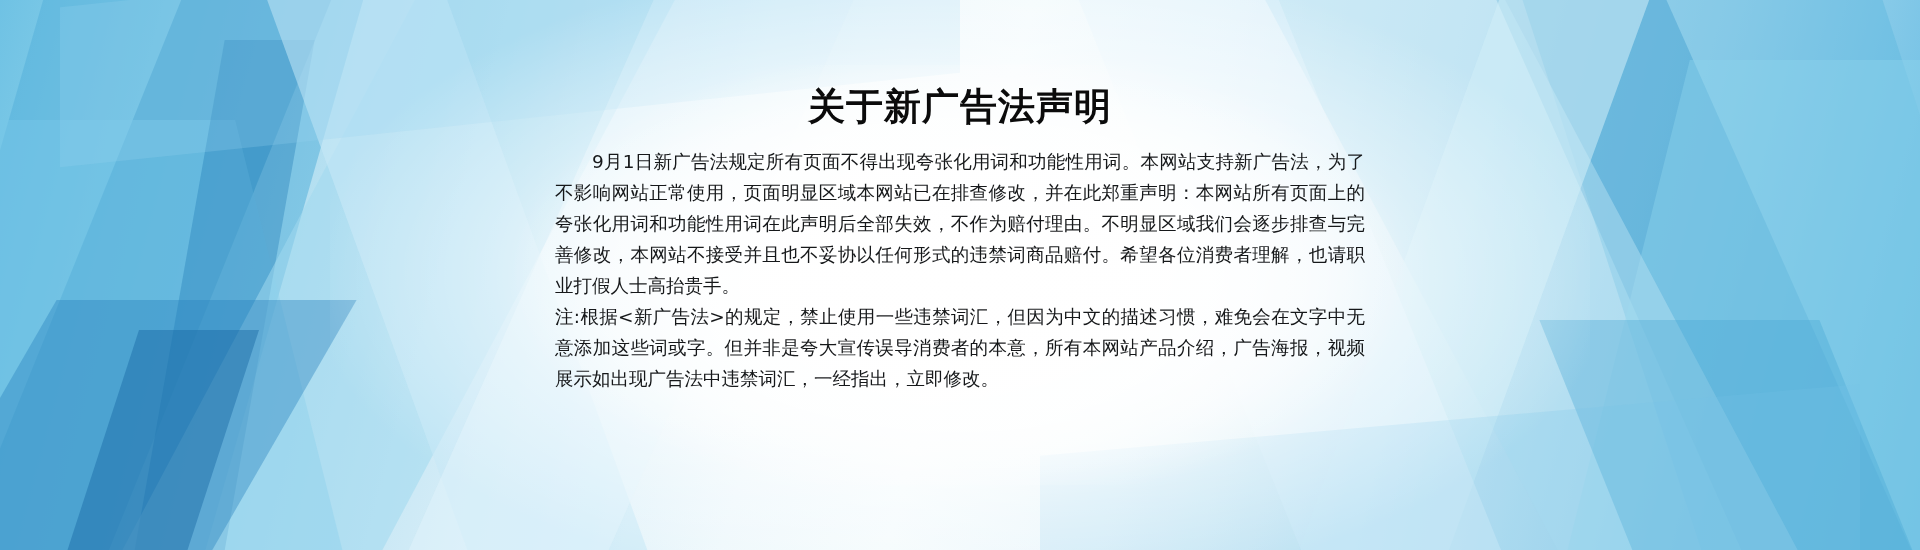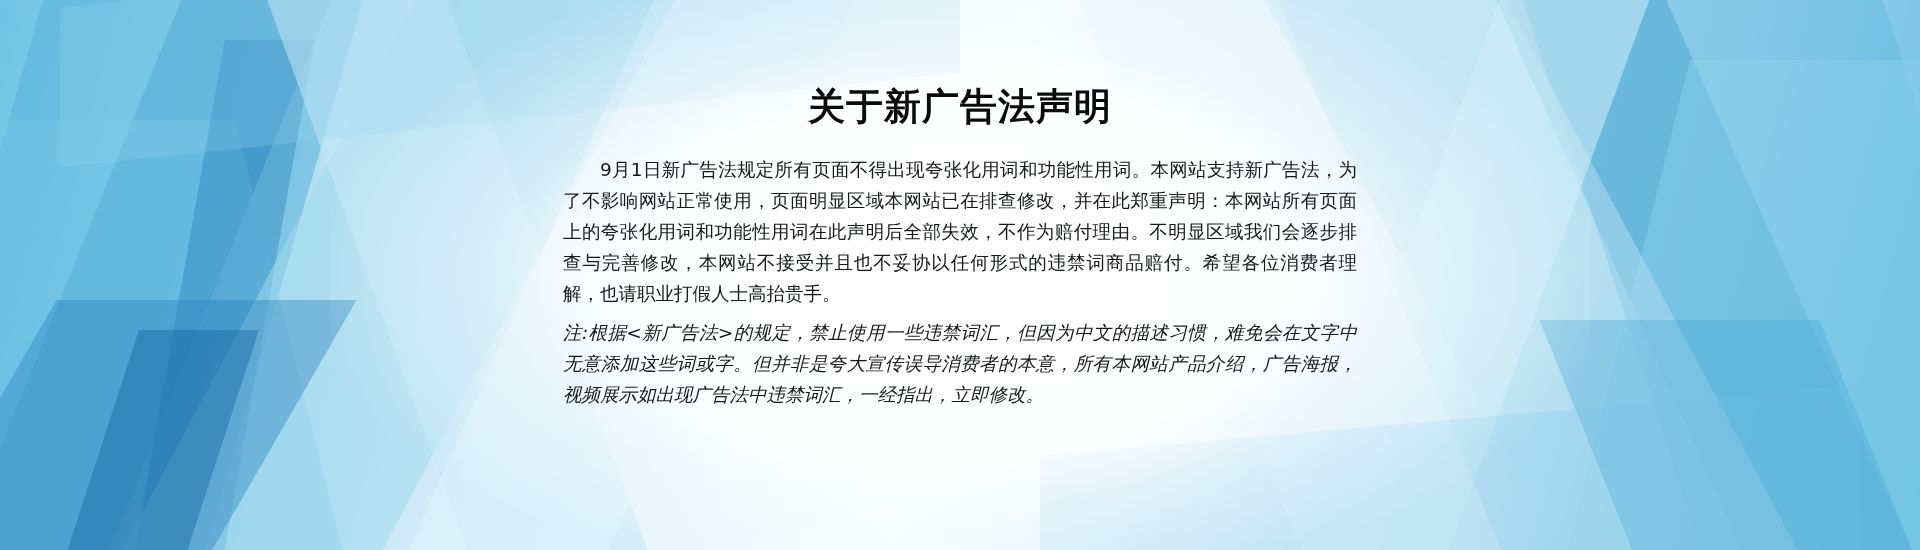--- a/index.html
+++ b/index.html
@@ -71,22 +71,22 @@
     font-size:37px;font-weight:bold;color:#0b0b0b;
     letter-spacing:1px;
     font-family:"DejaVu Sans","Liberation Sans",sans-serif;
   }
   .body{
     position:absolute;left:0;top:146px;width:810px;
     font-size:18.5px;line-height:31px;color:#16181a;
     text-align:justify;text-justify:inter-ideograph;
     font-family:"DejaVu Sans","Liberation Sans",sans-serif;
   }
-  .p1{text-indent:2em;margin:8px;}
-  .p2{margin:8px;text-indent:0;font-style:italic;}
+  .p1{text-indent:2em;margin:0;}
+  .p2{margin:0;text-indent:0;}
 </style>
 </head>
 <body>
 
 <div id="banner">
 
   <div class="shape s1"></div>
   <div class="shape s2"></div>
   <div class="shape s3"></div>
   <div class="shape s4"></div>

